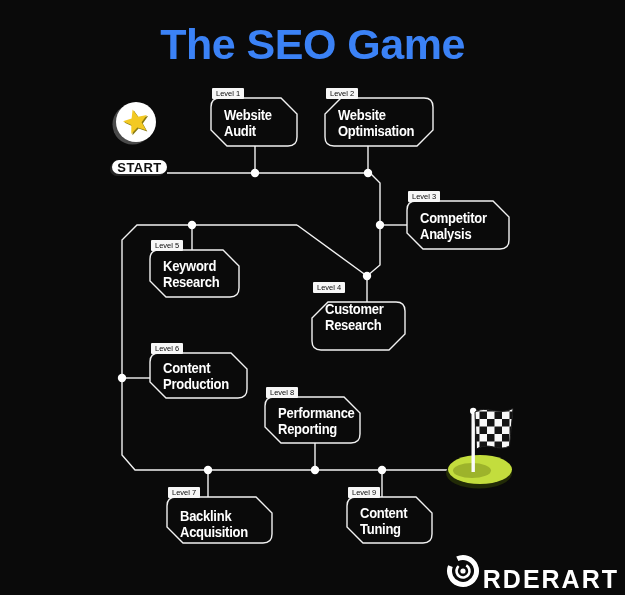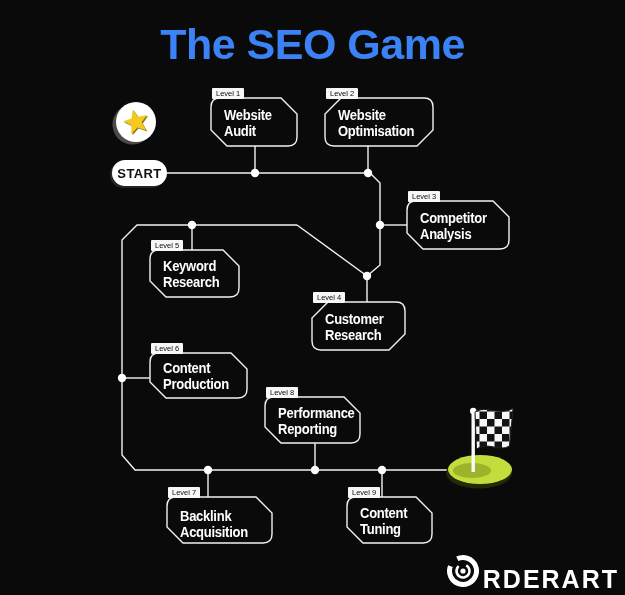--- a/index.html
+++ b/index.html
@@ -8,21 +8,21 @@
     background:#0a0a0a;font-family:"Liberation Sans",sans-serif;
   }
   .stage *{box-sizing:border-box;}
   .page-title{
     position:absolute;left:0;top:20px;width:625px;margin:0;
     text-align:center;color:#3b82f6;font-size:43px;font-weight:800;
     letter-spacing:-0.5px;
   }
   svg.wires{position:absolute;left:0;top:0;}
   .start-pill{
-    position:absolute;left:112px;top:160px;width:55px;height:26px;
+    position:absolute;left:112px;top:160px;width:55px;height:14px;
     background:#fff;border-radius:13px;color:#111;font-size:13px;
     font-weight:700;letter-spacing:.4px;display:flex;align-items:center;
     justify-content:center;box-shadow:-2px 2px 0 rgba(70,70,70,.45);
   }
   .coin{position:absolute;left:108px;top:94px;width:56px;height:56px;}
   .node{position:absolute;}
   .node .tab{
     position:absolute;left:1px;top:-10px;height:11px;background:#f7f7f7;
     color:#0a0a0a;font-size:7.5px;font-weight:400;line-height:11px;
     padding:0 4px;white-space:nowrap;border-radius:1px;
@@ -127,21 +127,21 @@
     <div class="node-title">Website Audit</div>
   </div>
   <div class="node" style="left:325px;top:98px;width:108px;height:48px;">
     <div class="tab">Level 2</div>
     <div class="node-title">Website Optimisation</div>
   </div>
   <div class="node" style="left:407px;top:201px;width:87px;height:48px;">
     <div class="tab">Level 3</div>
     <div class="node-title">Competitor Analysis</div>
   </div>
-  <div class="node" style="left:312px;top:302px;width:76px;height:48px;">
+  <div class="node" style="left:312px;top:292px;width:76px;height:48px;">
     <div class="tab">Level 4</div>
     <div class="node-title">Customer Research</div>
   </div>
   <div class="node" style="left:150px;top:250px;width:70px;height:47px;">
     <div class="tab">Level 5</div>
     <div class="node-title">Keyword Research</div>
   </div>
   <div class="node" style="left:150px;top:353px;width:97px;height:45px;">
     <div class="tab">Level 6</div>
     <div class="node-title">Content Production</div>

